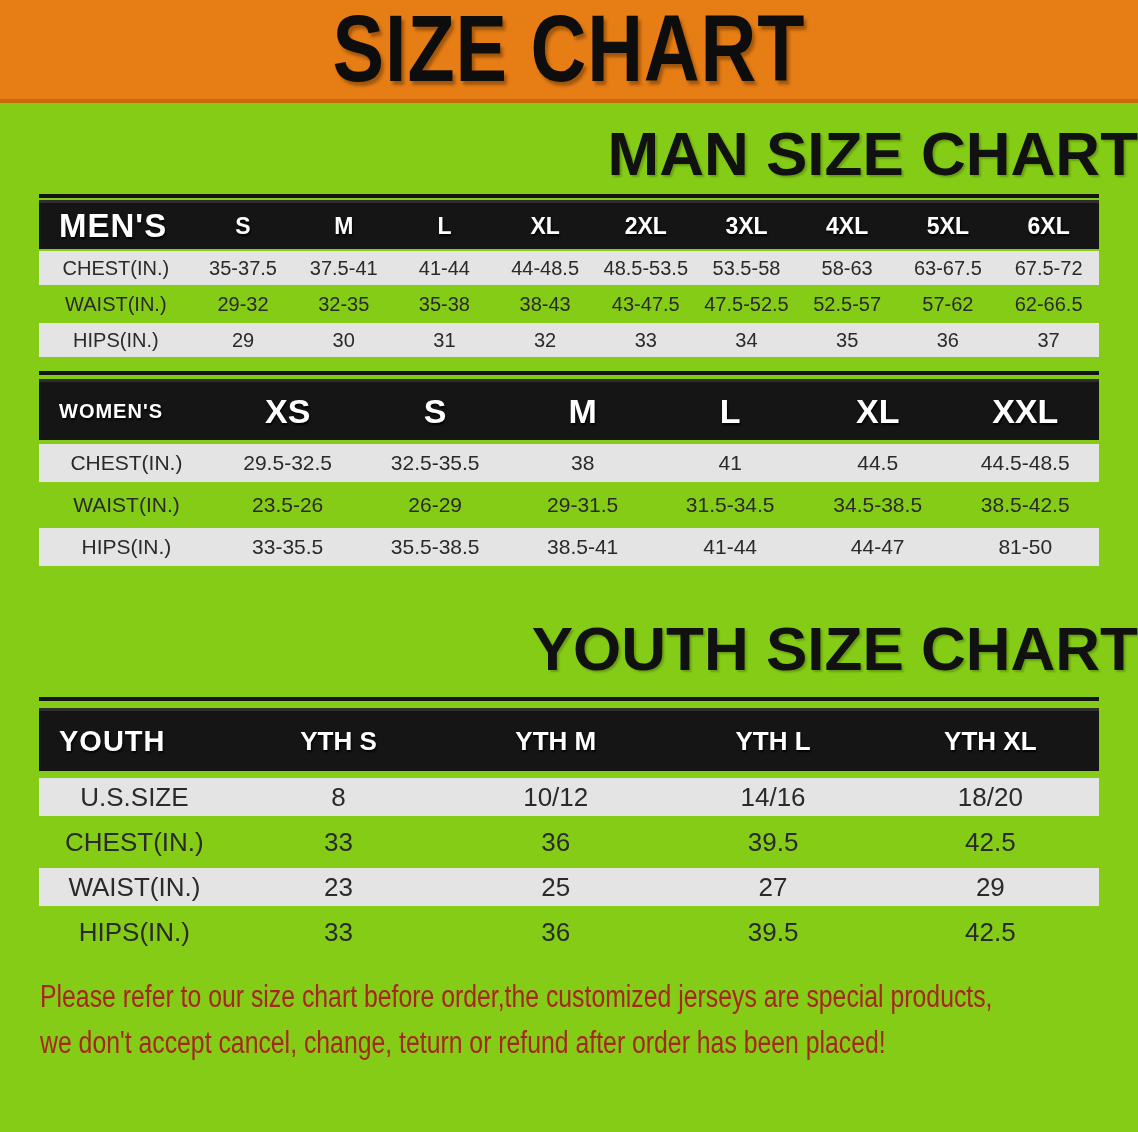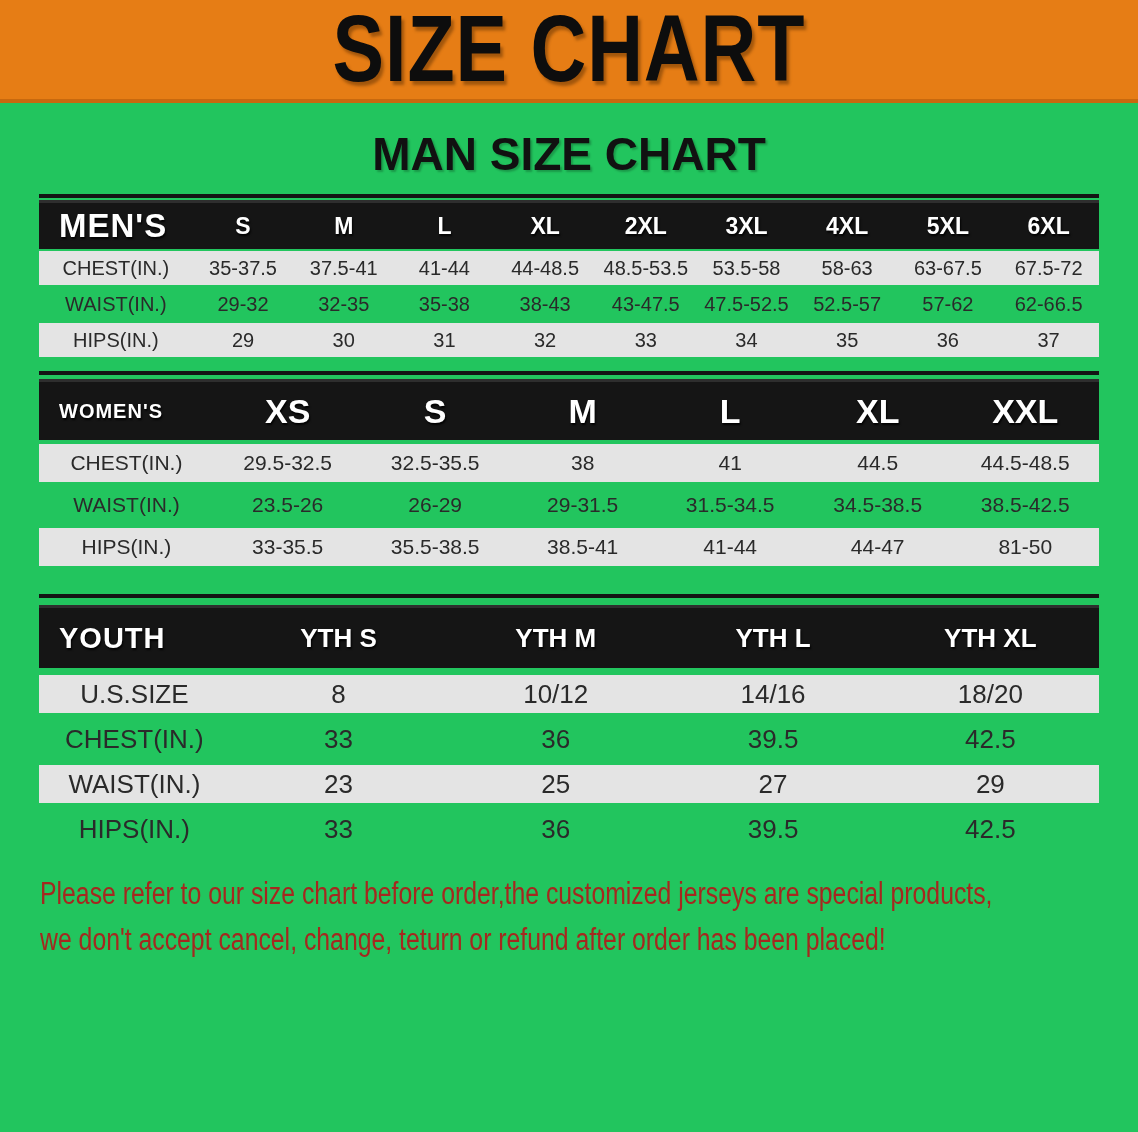--- a/index.html
+++ b/index.html
@@ -1,38 +1,38 @@
 <!DOCTYPE html>
 <html><head>
 <meta charset="utf-8">
 <style>
   html,body{margin:0;padding:0;background:#ffffff;}
   body{
     width:1138px;height:1132px;overflow:hidden;
     font-family:"Liberation Sans",sans-serif;
     -webkit-font-smoothing:antialiased;
   }
-  .page{width:1138px;height:1132px;position:relative;background:#22c55e;}
+  .page{width:1138px;height:1132px;position:relative;background:#84cc16;}
 
   
   .banner{
     height:99px;background:#e67d15;border-bottom:4px solid #c8690e;
     display:flex;align-items:center;justify-content:center;
   }
   .banner h1{
     margin:0;font-size:84px;line-height:99px;font-weight:700;
     color:#0d0d0d;letter-spacing:1px;white-space:nowrap;
     transform:scale(0.92,1.12);transform-origin:center center;
     text-shadow:3px 3px 3px rgba(80,40,0,0.45);
   }
 
   
   h2.section-heading{
-    margin:0;text-align:center;font-weight:700;color:#111;
-    font-size:46px;line-height:48px;letter-spacing:0px;white-space:nowrap;
+    margin:0;text-align:right;font-weight:700;color:#111;
+    font-size:62px;line-height:48px;letter-spacing:0px;white-space:nowrap;
     text-shadow:2px 2px 2px rgba(0,0,0,0.22);
   }
   #heading-men{margin-top:27px;}
   #heading-women{margin-top:36px;}
   #heading-youth{margin-top:55px;}
 
   
   .tablewrap{
     width:1060px;margin:0 auto;border-top:4px solid #141414;
   }
@@ -215,20 +215,21 @@
               <td>41-44</td>
               <td>44-47</td>
               <td>81-50</td>
             </tr>
           </tbody>
         </table>
     </div>
   </section>
 
   <section>
+    <h2 class="section-heading" id="heading-youth">YOUTH SIZE CHART</h2>
     <div class="tablewrap" id="wrap-youth">
       <table class="size-table t2">
           <colgroup>
             <col class="label-col">
             <col>
             <col>
             <col>
             <col>
           </colgroup>
           <thead>

